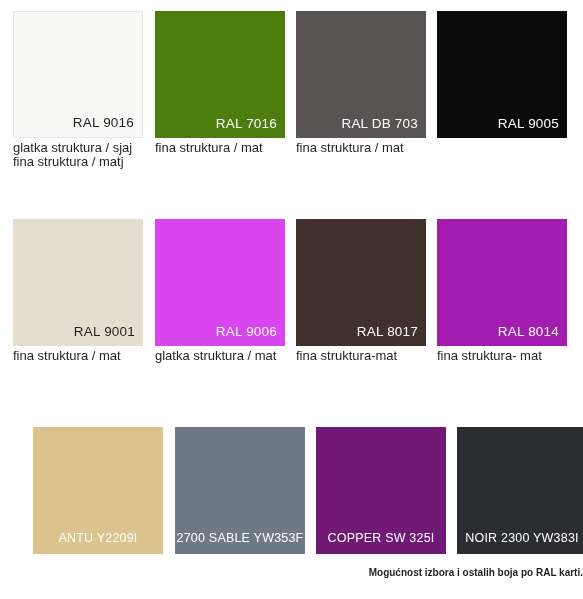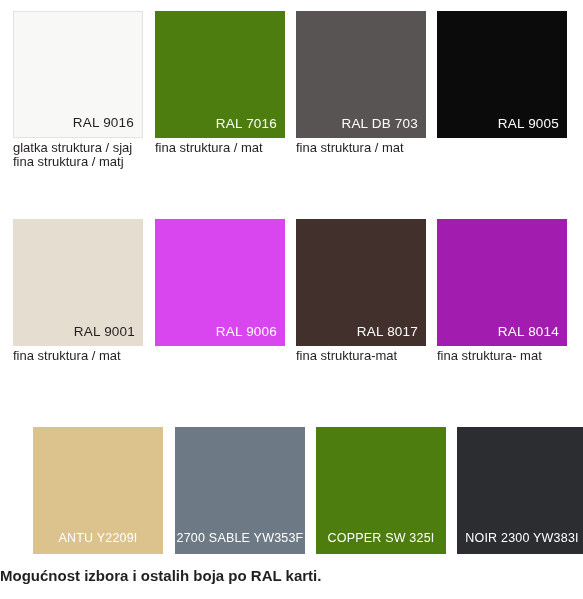--- a/index.html
+++ b/index.html
@@ -72,22 +72,22 @@
     color: #231f20;
     white-space: nowrap;
   }
   .caption-line { display: block; }
 
   #footer-note {
     position: absolute;
     left: 0;
     top: 567px;
     width: 583px;
-    text-align: left;
-    font-size: 15px;
+    text-align: right;
+    font-size: 10px;
     font-weight: bold;
     color: #231f20;
   }
 </style>
 </head>
 <body>
 
 <div id="chart">
 
   <div class="row row-1">
@@ -129,20 +129,23 @@
         <span class="swatch-label" style="color: rgb(35, 31, 32);">RAL 9001</span>
       </div>
       <div class="caption">
         <span class="caption-line">fina struktura / mat</span>
       </div>
     </div>
     <div class="cell col-1">
       <div class="swatch" style="background-color: #d946ef;">
         <span class="swatch-label" style="color: rgb(255, 255, 255);">RAL 9006</span>
       </div>
+      <div class="caption">
+        <span class="caption-line">glatka struktura / mat</span>
+      </div>
     </div>
     <div class="cell col-2">
       <div class="swatch" style="background-color: rgb(65, 48, 43);">
         <span class="swatch-label" style="color: rgb(255, 255, 255); margin-top: 28px;">RAL 8017</span>
       </div>
       <div class="caption">
         <span class="caption-line">fina struktura-mat</span>
       </div>
     </div>
     <div class="cell col-3">
@@ -160,21 +163,21 @@
       <div class="swatch" style="background-color: rgb(220, 195, 142);">
         <span class="swatch-label" style="color: rgb(255, 255, 255);">ANTU Y2209I</span>
       </div>
     </div>
     <div class="cell col-1">
       <div class="swatch" style="background-color: rgb(109, 121, 132);">
         <span class="swatch-label" style="color: rgb(255, 255, 255);">2700 SABLE YW353F</span>
       </div>
     </div>
     <div class="cell col-2">
-      <div class="swatch" style="background-color: #4d7c0f;">
+      <div class="swatch" style="background-color: #701a75;">
         <span class="swatch-label" style="color: rgb(255, 255, 255);">COPPER SW 325I</span>
       </div>
     </div>
     <div class="cell col-3">
       <div class="swatch" style="background-color: rgb(44, 45, 49);">
         <span class="swatch-label" style="color: rgb(255, 255, 255);">NOIR 2300 YW383I</span>
       </div>
     </div>
   </div>
 

